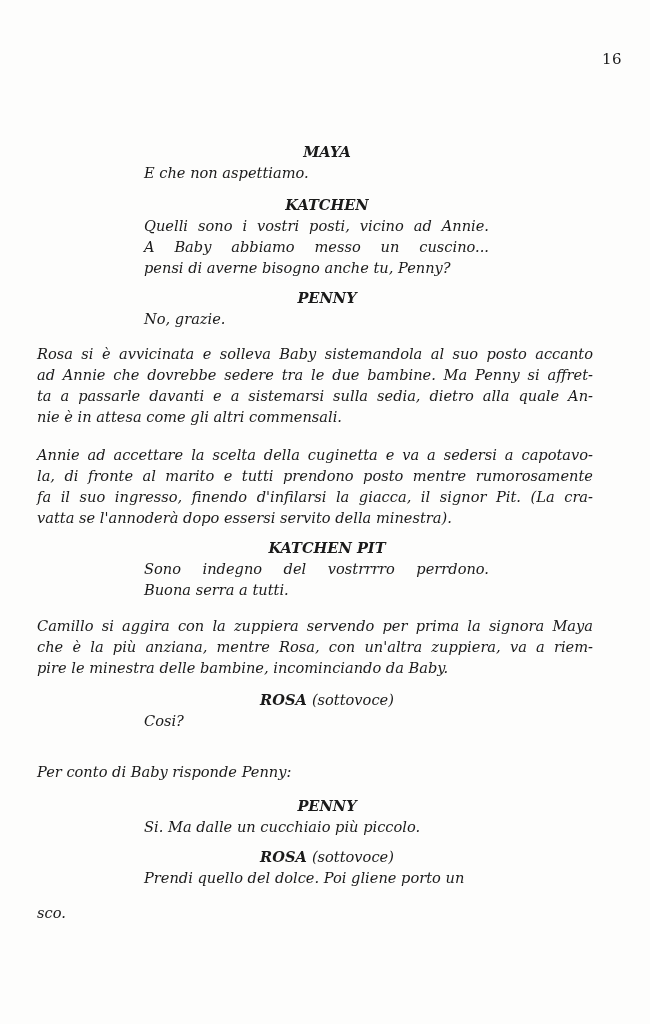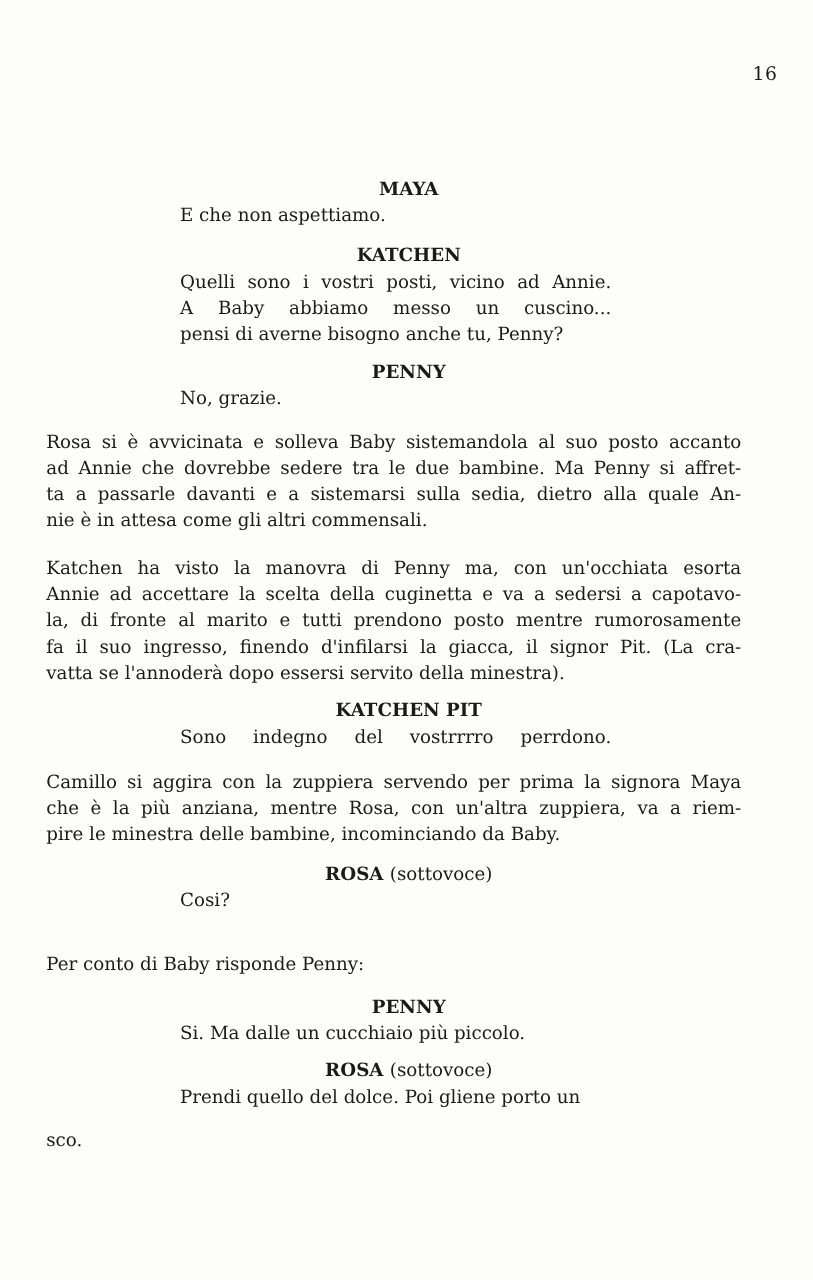--- a/index.html
+++ b/index.html
@@ -8,21 +8,21 @@
       background: #fdfdfc;
       color: #1a1a1a;
       font-family: "DejaVu Serif", "Liberation Serif", serif;
       position: relative;
       overflow: hidden;
     }
     .page-number {
       position: absolute; left: 602px; top: 50px;
       font-size: 15px; letter-spacing: 0.5px;
     }
-    .content { position: absolute; left: 37px; top: 142px; width: 556px; }
+    .content { position: absolute; left: 37px; top: 142px; width: 556px; font-style: italic; }
     .block { font-size: 14.6px; line-height: 21px; }
     .speaker {
       text-align: center; padding-left: 24px;
       font-weight: bold; font-size: 14.6px; line-height: 20px;
     }
     .speaker .dir { font-weight: normal; }
     .line { padding-left: 107px; width: 345px; }
     .line.just { text-align: justify; text-align-last: justify; }
     .para { text-align: justify; }
     .para span.l { display: block; text-align: justify; text-align-last: justify; }
@@ -53,30 +53,30 @@
   </div>
 
   <div class="block para" style="margin-top:14px;">
     <span class="l">Rosa si è avvicinata e solleva Baby sistemandola al suo posto accanto</span>
     <span class="l">ad Annie che dovrebbe sedere tra le due bambine. Ma Penny si affret-</span>
     <span class="l">ta a passarle davanti e a sistemarsi sulla sedia, dietro alla quale An-</span>
     <span class="l last">nie è in attesa come gli altri commensali.</span>
   </div>
 
   <div class="block para" style="margin-top:17px;">
-    <span class="l">Katchen ha visto la manovra di Penny ma, con un'occhiata esorta</span>
     <span class="l">Annie ad accettare la scelta della cuginetta e va a sedersi a capotavo-</span>
     <span class="l">la, di fronte al marito e tutti prendono posto mentre rumorosamente</span>
     <span class="l">fa il suo ingresso, finendo d'infilarsi la giacca,  il signor Pit. (La cra-</span>
     <span class="l last">vatta se l'annoderà dopo essersi servito della minestra).</span>
   </div>
 
   <div class="block" style="margin-top:10px;">
     <div class="speaker">KATCHEN PIT</div>
     <div class="line just">Sono indegno del vostrrrro perrdono.</div>
+    <div class="line">Buona serra a tutti.</div>
   </div>
 
   <div class="block para" style="margin-top:15px;">
     <span class="l">Camillo si aggira con la zuppiera servendo per prima la signora Maya</span>
     <span class="l">che è la più anziana, mentre Rosa, con un'altra zuppiera, va a riem-</span>
     <span class="l last">pire le minestra delle bambine, incominciando da Baby.</span>
   </div>
 
   <div class="block" style="margin-top:12px;">
     <div class="speaker">

